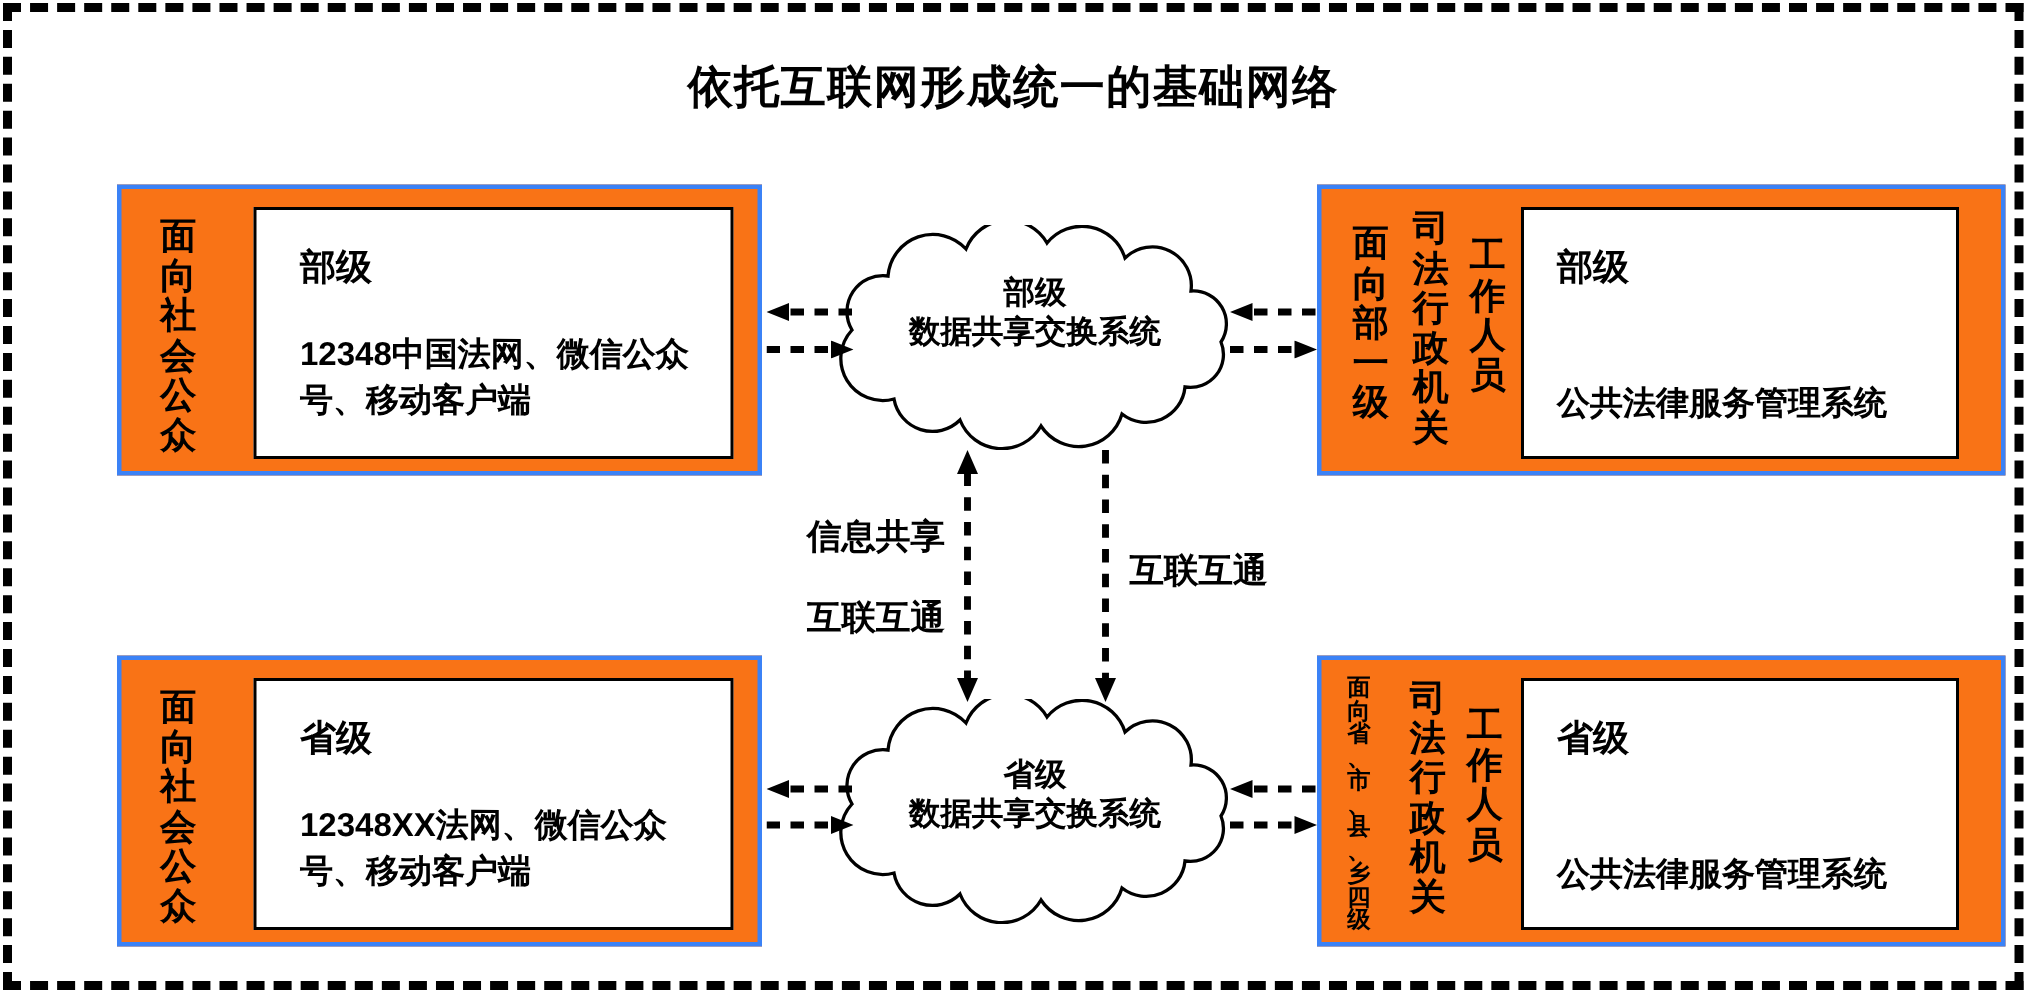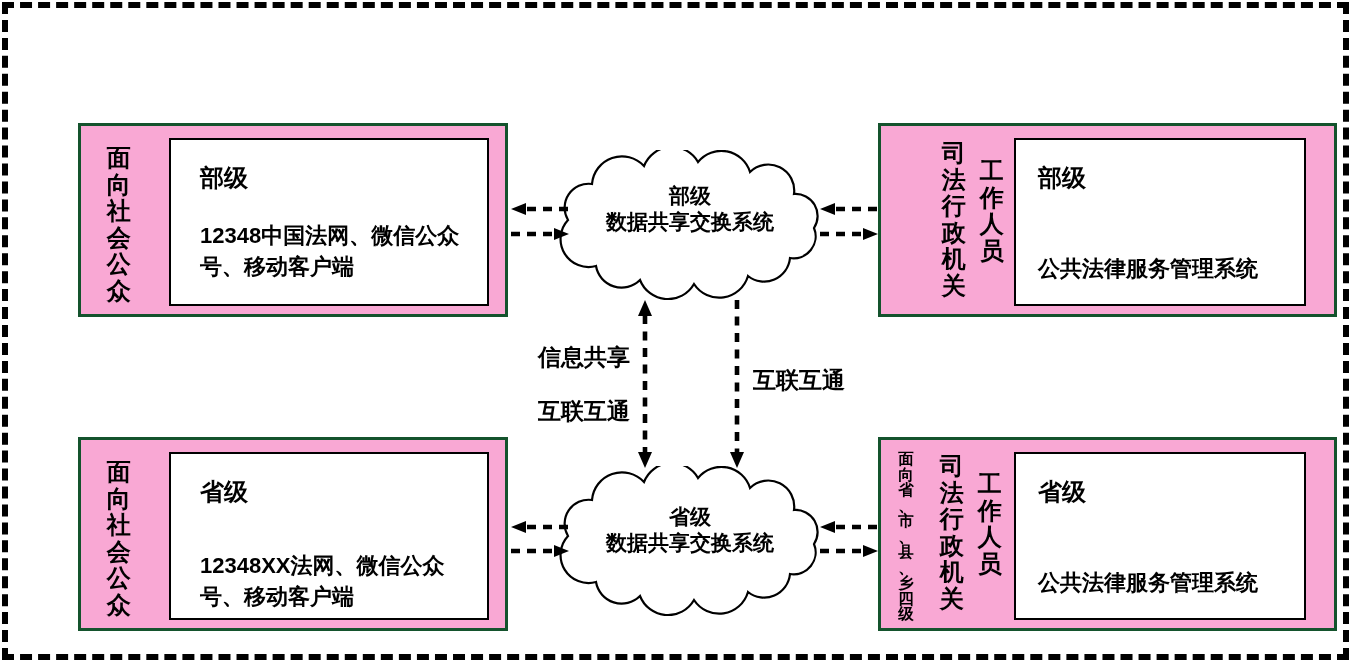--- a/index.html
+++ b/index.html
@@ -22,22 +22,22 @@
     position: absolute;
     left: 0; top: 38px; width: 100%;
     text-align: center;
     font-family: "Liberation Serif", "DejaVu Serif", serif;
     font-weight: bold;
     font-size: 30px;
     letter-spacing: 1px;
   }
   .obox {
     position: absolute;
-    border: 3px solid #14532d;
-    background: #f9a8d4;
+    border: 3px solid #3b82f6;
+    background: #f97316;
   }
   .ibox {
     position: absolute;
     border: 2px solid #000;
     background: #fff;
   }
   .vlabel {
     position: absolute;
     width: 1.15em;
     text-align: center;
@@ -77,43 +77,45 @@
   .harrow { position: absolute; width: 58px; height: 12px; }
   .varrow { position: absolute; width: 14px; height: 168px; }
 </style>
 </head>
 <body>
 
 <div id="canvas">
 
   <div class="outer-frame"></div>
 
+  <div class="title">依托互联网形成统一的基础网络</div>
 
   <div class="obox" style="left:78px;top:123px;width:430px;height:194px;">
     <div class="vlabel v24" style="left:24px;top:19px;">面向社会公众</div>
     <div class="ibox" style="left:88px;top:12px;width:320px;height:168px;">
       <div class="level" style="left:29px;top:22px;">部级</div>
       <div class="body-text" style="left:29px;top:80px;width:276px;">12348中国法网、微信公众号、移动客户端</div>
     </div>
   </div>
 
   <div class="obox" style="left:878px;top:123px;width:459px;height:194px;">
+    <div class="vlabel v24" style="left:19px;top:24px;">面向部一级</div>
     <div class="vlabel v24" style="left:59px;top:14px;">司法行政机关</div>
     <div class="vlabel v24" style="left:97px;top:32px;">工作人员</div>
     <div class="ibox" style="left:133px;top:12px;width:292px;height:168px;">
       <div class="level" style="left:22px;top:22px;">部级</div>
       <div class="body-text" style="left:22px;top:113px;width:260px;">公共法律服务管理系统</div>
     </div>
   </div>
 
   <div class="obox" style="left:78px;top:437px;width:430px;height:194px;">
     <div class="vlabel v24" style="left:24px;top:19px;">面向社会公众</div>
     <div class="ibox" style="left:88px;top:12px;width:320px;height:168px;">
       <div class="level" style="left:29px;top:22px;">省级</div>
-      <div class="body-text" style="left:29px;top:96px;width:276px;">12348XX法网、微信公众号、移动客户端</div>
+      <div class="body-text" style="left:29px;top:80px;width:276px;">12348XX法网、微信公众号、移动客户端</div>
     </div>
   </div>
 
   <div class="obox" style="left:878px;top:437px;width:459px;height:194px;">
     <div class="vlabel v15" style="left:16px;top:11px;">面向省、市、县、乡四级</div>
     <div class="vlabel v24" style="left:57px;top:13px;">司法行政机关</div>
     <div class="vlabel v24" style="left:95px;top:31px;">工作人员</div>
     <div class="ibox" style="left:133px;top:12px;width:292px;height:168px;">
       <div class="level" style="left:22px;top:22px;">省级</div>
       <div class="body-text" style="left:22px;top:113px;width:260px;">公共法律服务管理系统</div>

